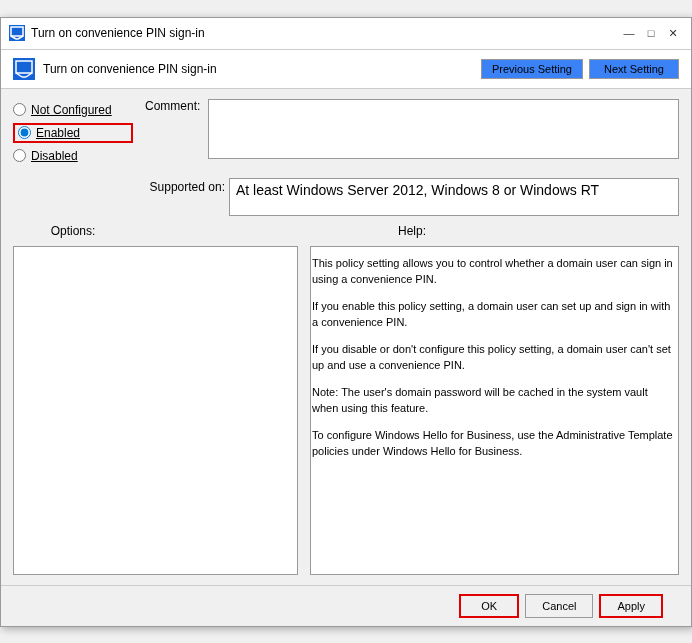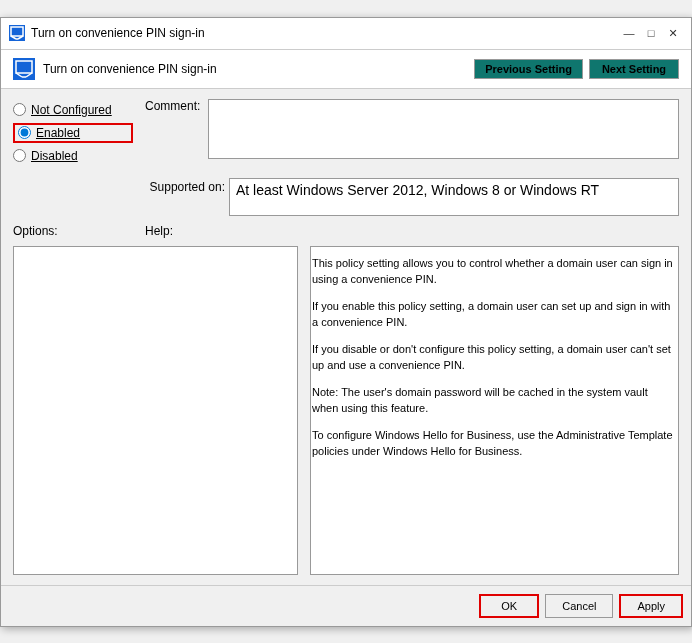--- a/index.html
+++ b/index.html
@@ -94,26 +94,25 @@
     }
     .header-title {
       font-size: 12px;
     }
     .header-buttons {
       display: flex;
       gap: 6px;
     }
     .nav-btn {
       padding: 3px 10px;
-      background: #0f766e;
+      background: #3b82f6;
       border: 1px solid #999;
       cursor: pointer;
       font-size: 11px;
       min-width: 90px;
-      font-weight: bold;
     }
 
     .content {
       flex: 1;
       padding: 10px 12px;
       display: flex;
       flex-direction: column;
       gap: 8px;
       overflow: hidden;
     }
@@ -191,20 +190,21 @@
       align-items: flex-start;
     }
     .supported-text {
       font-size: 14px;
       color: #000;
     }
 
     .middle-labels {
       display: flex;
       gap: 12px;
+      text-align: center;
     }
     .options-label {
       min-width: 120px;
       font-size: 12px;
       font-weight: normal;
     }
     .help-label {
       flex: 1;
       font-size: 12px;
       font-weight: normal;
@@ -233,21 +233,21 @@
     }
     .help-panel p {
       margin-bottom: 10px;
     }
     .help-panel p:last-child {
       margin-bottom: 0;
     }
 
     .footer {
       border-top: 1px solid #ccc;
-      padding: 8px 8px;
+      padding: 8px 28px;
       display: flex;
       justify-content: flex-end;
       gap: 6px;
       background: #f0f0f0;
     }
     .footer-btn {
       padding: 4px 16px;
       background: #f0f0f0;
       border: 1px solid #999;
       cursor: pointer;

